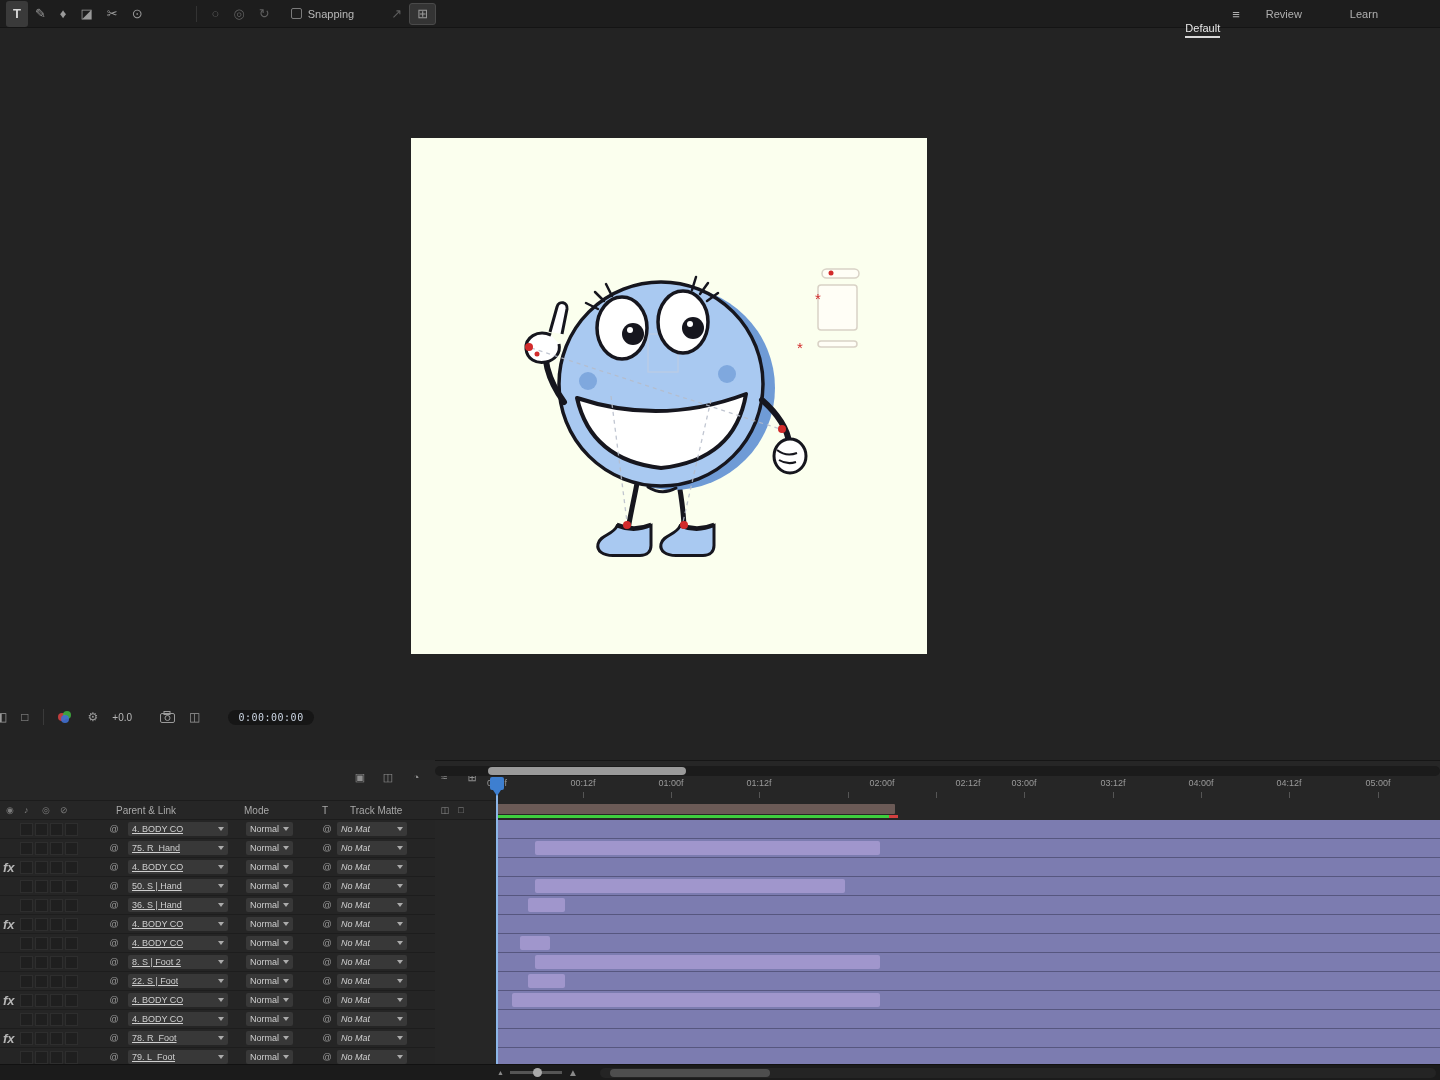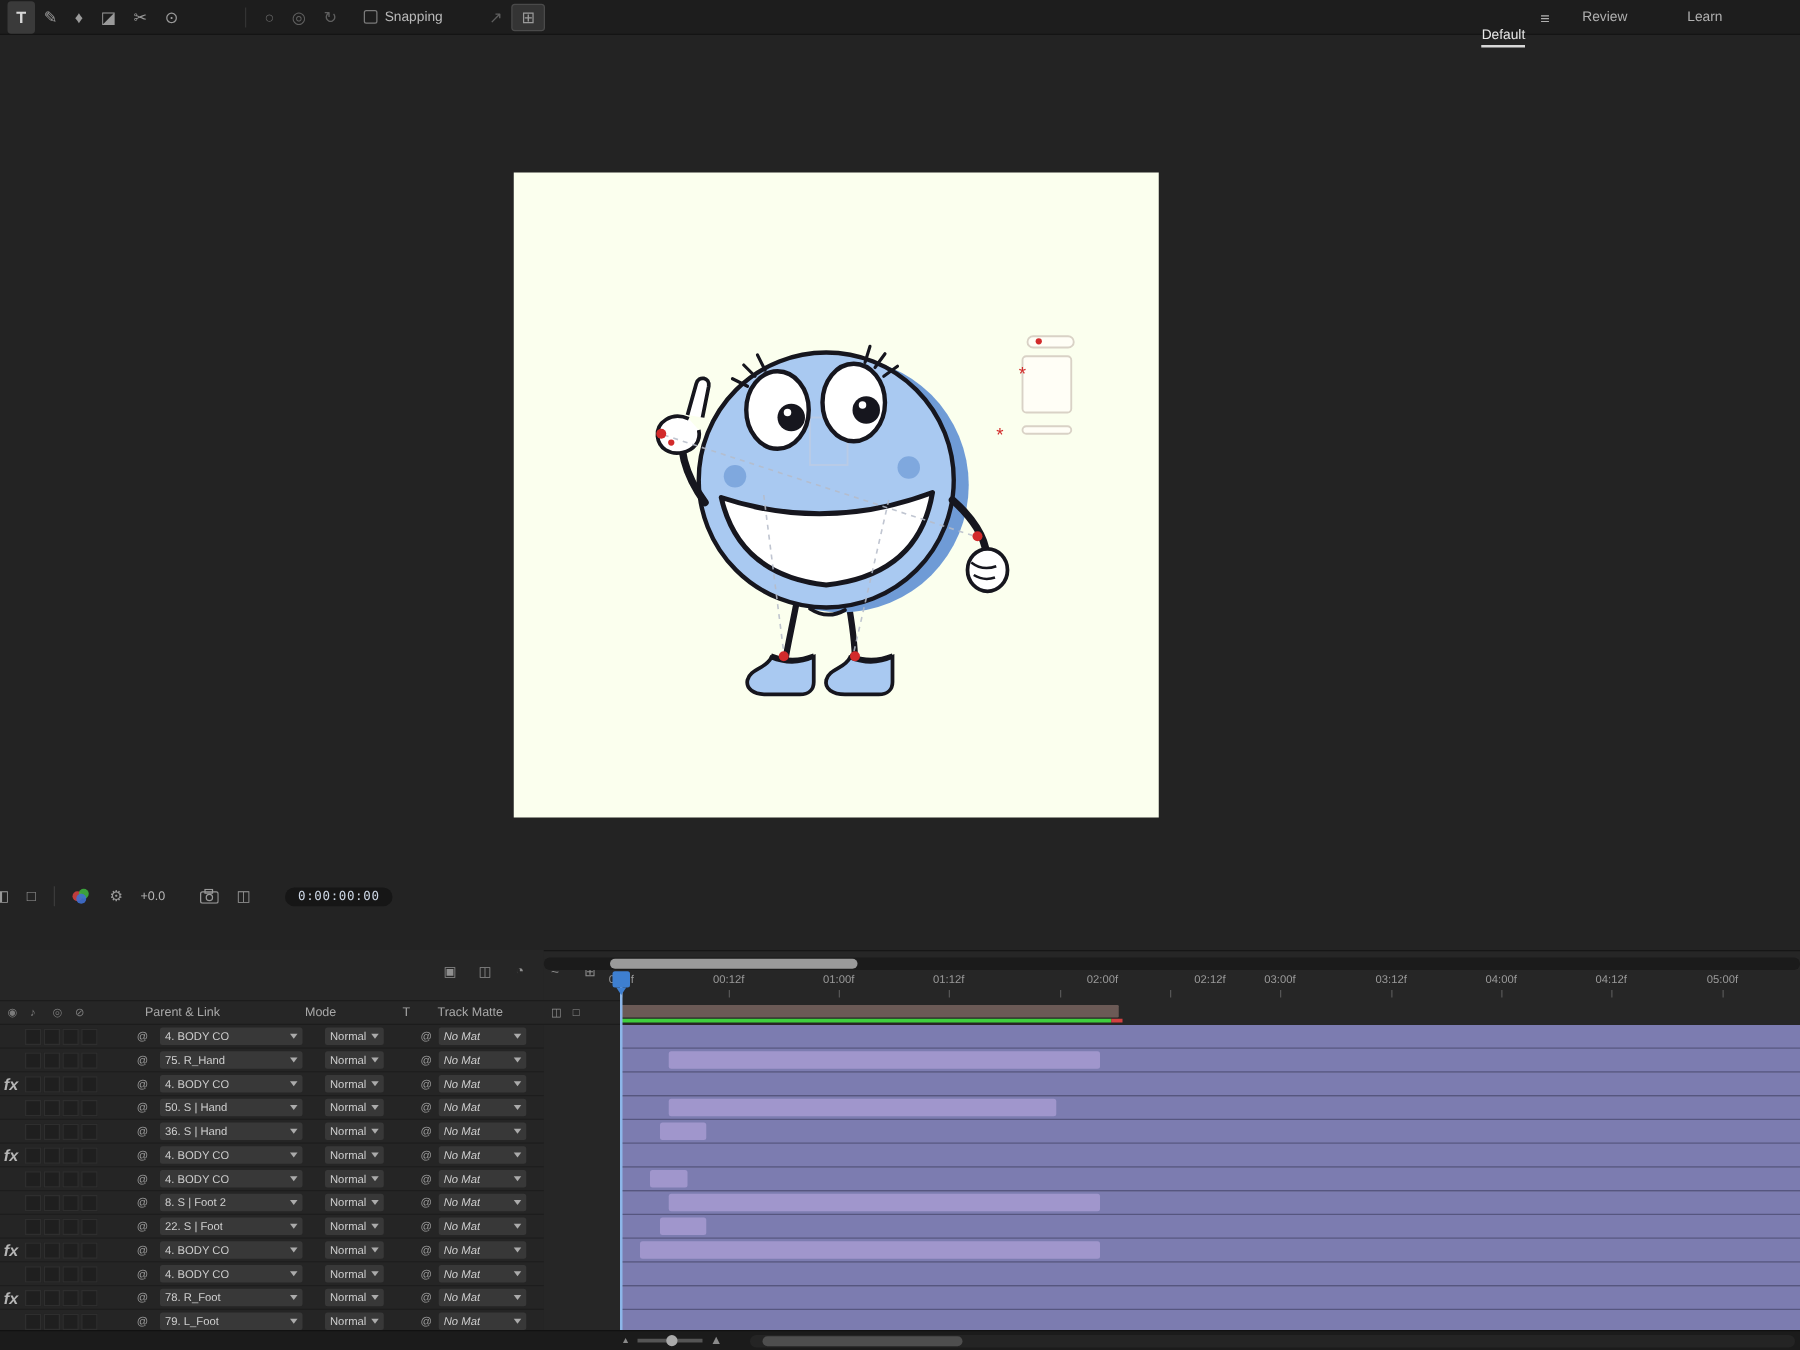--- a/index.html
+++ b/index.html
@@ -59,21 +59,21 @@
           border-bottom:1px solid #1d1d1d; }
   .fx { width:18px; color:#b5b5b5; font-style:italic; font-weight:bold; font-size:13px; padding-left:3px; }
   .sw { width:88px; display:flex; padding-left:2px; }
   .sw i { width:13px; height:13px; background:#1f1f1f; border:1px solid #2e2e2e; margin-right:2px; }
   .whip { width:16px; color:#9a9a9a; font-size:9px; text-align:center; }
   .dd { height:14px; background:#383838; border-radius:2px; color:#cfcfcf; font-size:9px;
         display:flex; align-items:center; justify-content:space-between; padding:0 4px; overflow:hidden; }
   .dd b { font-weight:normal; white-space:nowrap; overflow:hidden; }
   .chev { width:0; height:0; border-left:3.5px solid transparent; border-right:3.5px solid transparent;
           border-top:4px solid #ababab; margin-left:3px; flex:none; }
-  .ddparent { width:114px; margin-left:6px; }
+  .ddparent { width:100px; margin-left:6px;text-decoration:underline; }
   .ddmode   { width:47px; margin-left:18px; }
   .tspace   { width:26px; }
   .ddmatte  { width:70px; margin-left:2px;font-style:italic; }
 
   
   #tracks { left:435px; top:760px; width:1005px; height:320px; }
   #nav-track { position:absolute; left:0; top:6px; width:1005px; height:10px; background:#1b1b1b; border-radius:5px; }
   #nav-thumb { position:absolute; left:53px; top:7px; width:198px; height:8px; background:#9a9a9a; border-radius:4px; }
   .tick { position:absolute; top:18px; transform:translateX(-50%); color:#9a9a9a; font-size:9px; white-space:nowrap; }
   .tickmark { position:absolute; top:32px; width:1px; height:6px; background:#555; }

